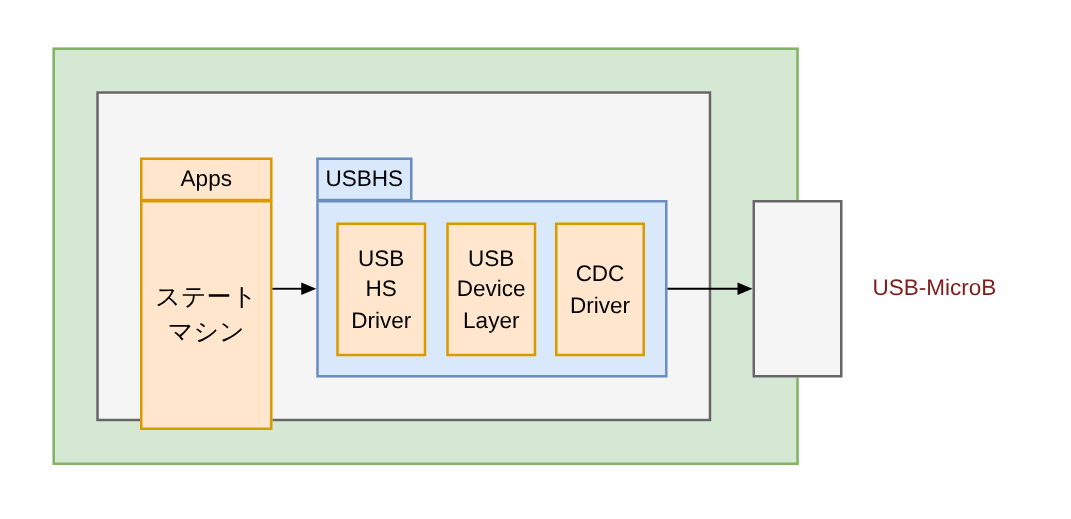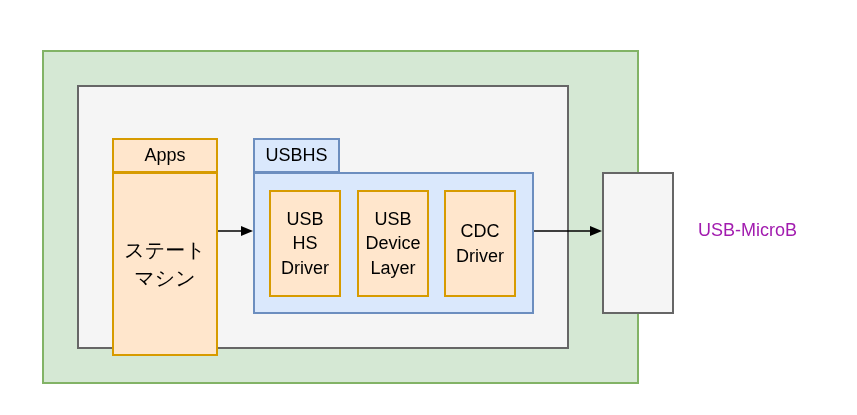--- a/index.html
+++ b/index.html
@@ -1,29 +1,29 @@
 <!DOCTYPE html>
 <html><head>
 <meta charset="utf-8">
 <style>
   html, body { margin:0; padding:0; background:#ffffff; }
   body { width:857px; height:415px; position:relative; overflow:hidden; font-family:"Liberation Sans", sans-serif; }
-  .box { position:absolute; box-sizing:border-box; display:flex; align-items:center; justify-content:center; text-align:center; color:#000;margin-top:12px; }
+  .box { position:absolute; box-sizing:border-box; display:flex; align-items:center; justify-content:center; text-align:center; color:#000; }
   #outer { left:42px; top:38px; width:597px; height:334px; background:#d5e8d4; border:2px solid #82b366; }
   #inner { left:77px; top:73px; width:492px; height:264px; background:#f5f5f5; border:2px solid #666666; }
   #apps-header { left:112px; top:126px; width:106px; height:35px; background:#ffe6cc; border:2px solid #d79b00; font-size:18px; }
   #apps-body { left:112px; top:160px; width:106px; height:184px; background:#ffe6cc; border:2px solid #d79b00; font-size:20px; line-height:1.4; }
-  #usbhs-header { left:253px; top:126px; width:87px; height:35px; background:#dae8fc; border:2px solid #6c8ebf; font-size:18px; }
+  #usbhs-header { left:253px; top:126px; width:77px; height:35px; background:#dae8fc; border:2px solid #6c8ebf; font-size:18px; }
   #usbhs-body { left:253px; top:160px; width:281px; height:142px; background:#dae8fc; border:2px solid #6c8ebf; }
   .mod { background:#ffe6cc; border:2px solid #d79b00; font-size:18px; line-height:1.35; }
   #mod-hs { left:269px; top:178px; width:72px; height:107px; }
   #mod-dev { left:357px; top:178px; width:72px; height:107px; }
   #mod-cdc { left:444px; top:178px; width:72px; height:107px;text-align:center; }
   #usb-conn { left:602px; top:160px; width:72px; height:142px; background:#f5f5f5; border:2px solid #666666; }
-  #usb-label { position:absolute; left:698px; top:220px; font-size:18px; color:#a21caf; }
+  #usb-label { position:absolute; left:698px; top:220px; font-size:18px; color:#7f1d1d; }
   .stack { white-space:pre-line; }
   svg.arrows { position:absolute; left:0; top:0; }
 </style>
 </head>
 <body>
 
 <div class="box" id="outer"></div>
 <div class="box" id="inner"></div>
 
 <div class="box" id="apps-header">

